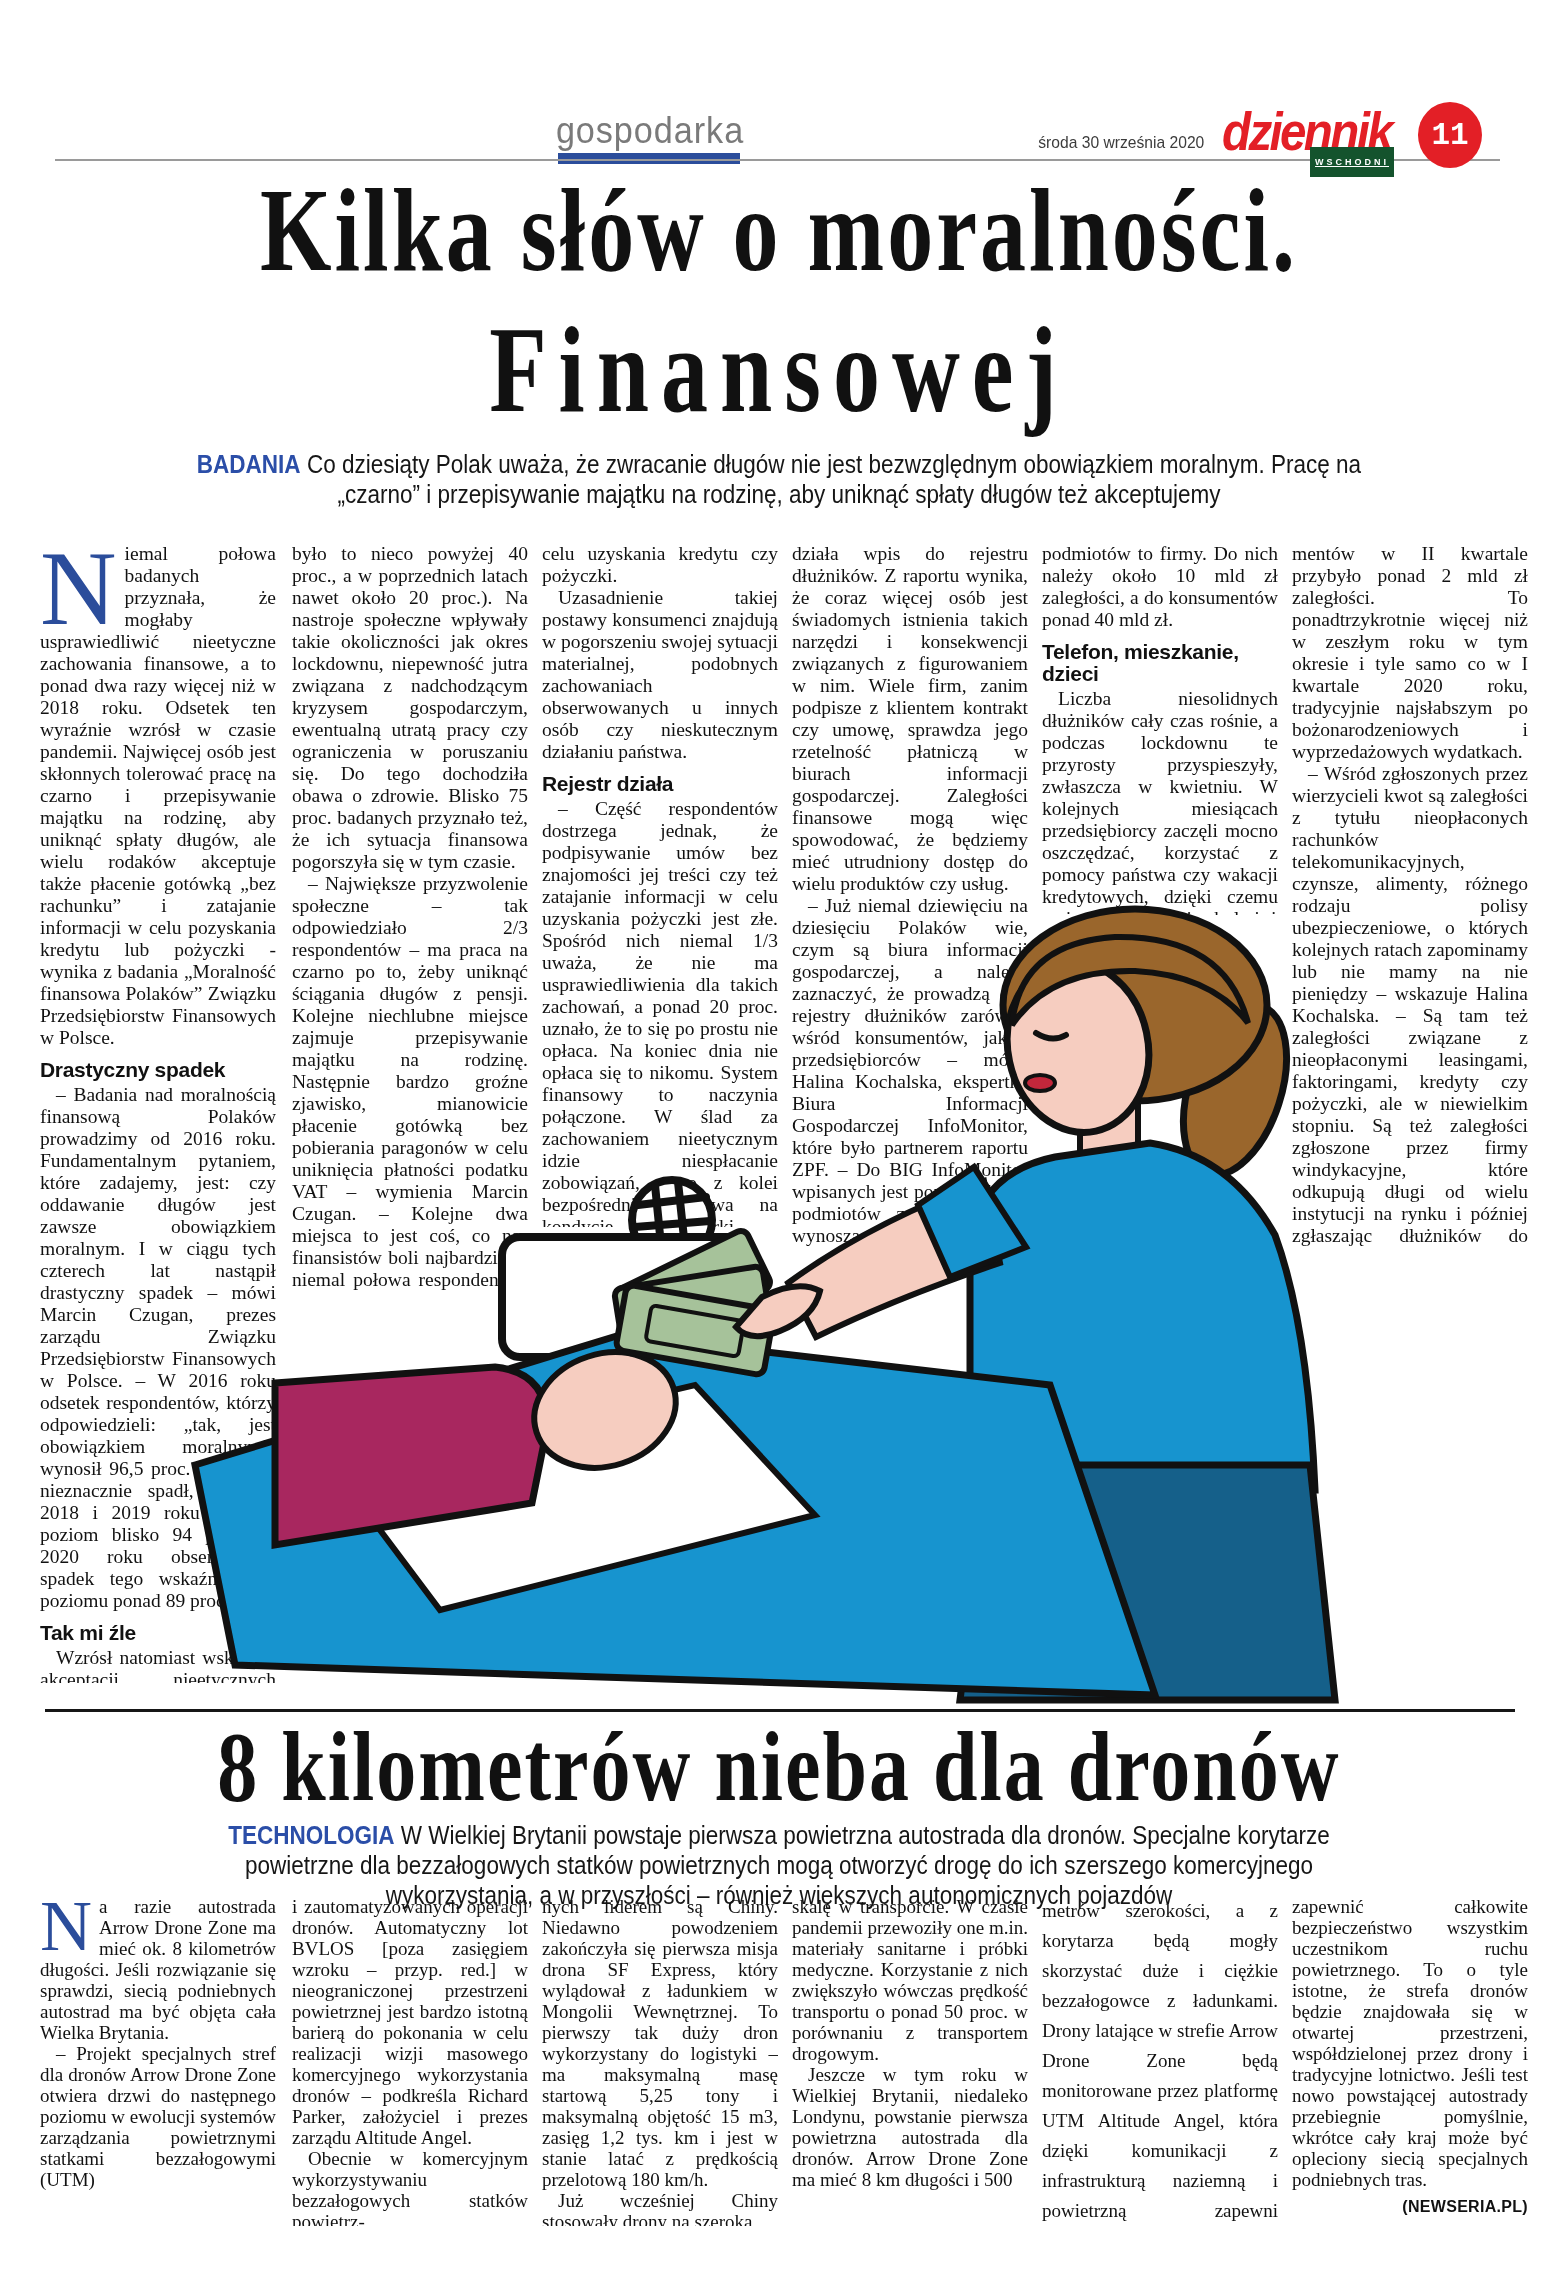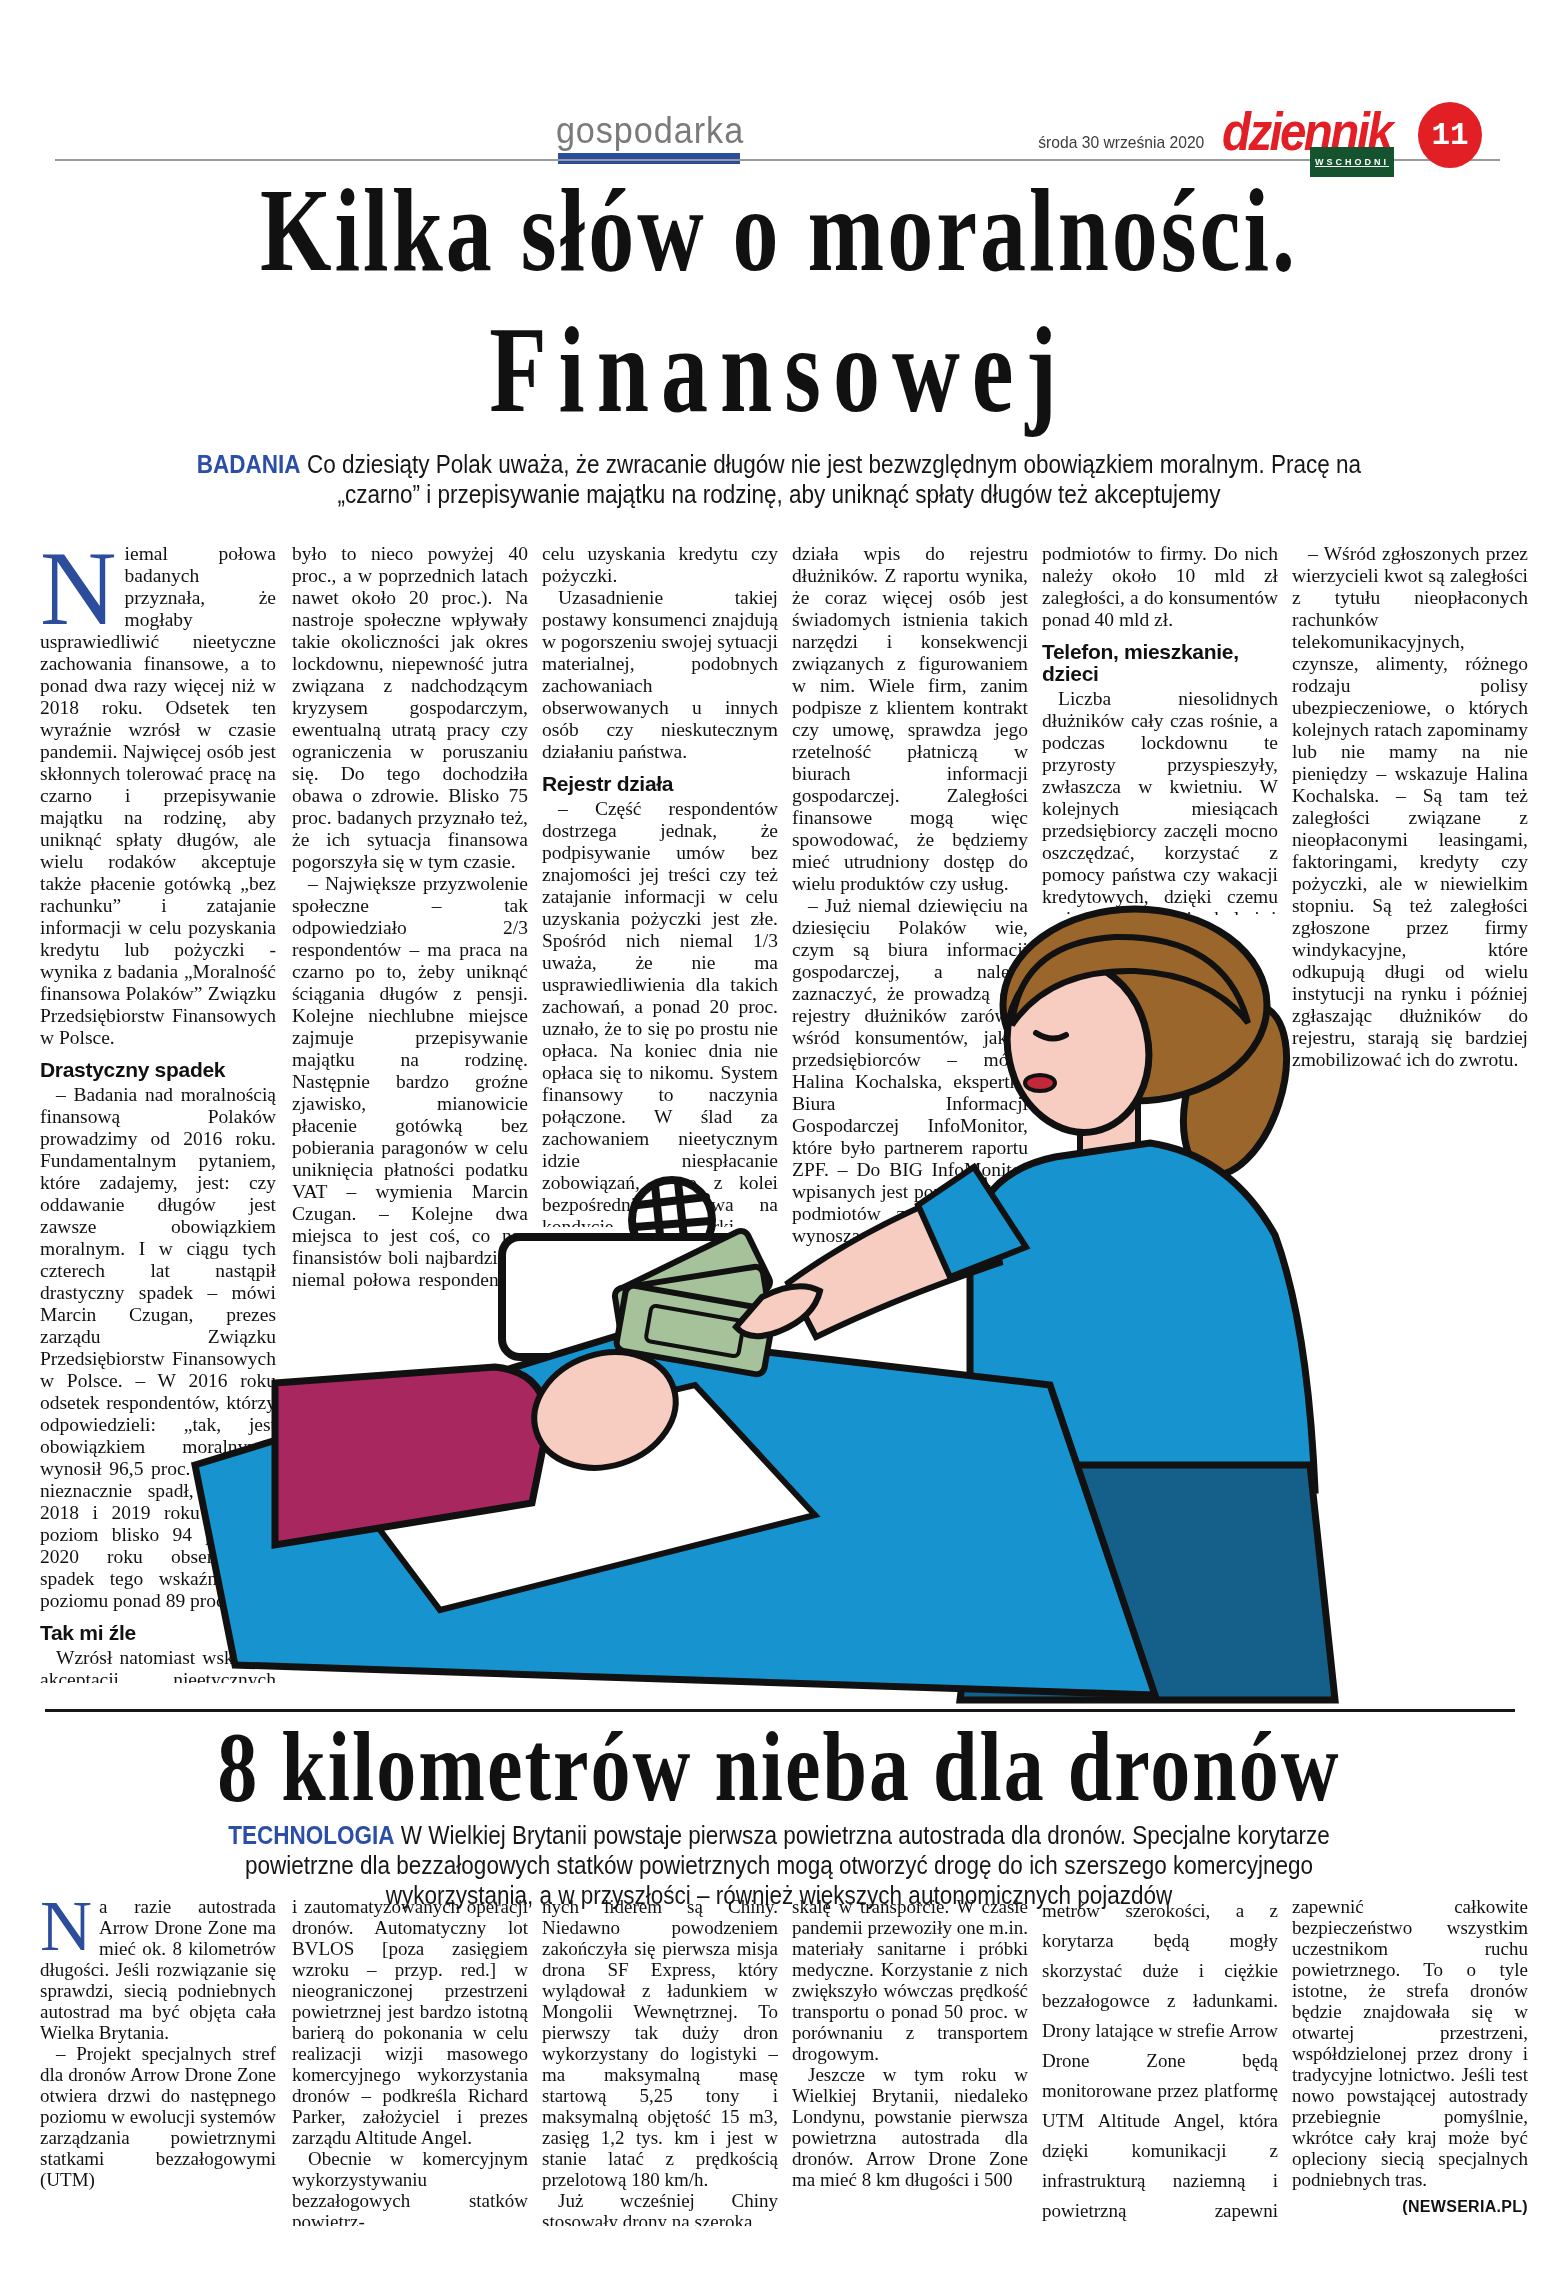--- a/index.html
+++ b/index.html
@@ -93,20 +93,21 @@
   <div class="col" style="left:792px;top:543px;height:708px">
       <p class="para">działa wpis do rejestru dłużników. Z raportu wynika, że coraz więcej osób jest świadomych istnienia takich narzędzi i konsekwencji związanych z figurowaniem w nim. Wiele firm, zanim podpisze z klientem kontrakt czy umowę, sprawdza jego rzetelność płatniczą w biurach informacji gospodarczej. Zaległości finansowe mogą więc spowodować, że będziemy mieć utrudniony dostęp do wielu produktów czy usług.</p>
       <p class="para indent">– Już niemal dziewięciu na dziesięciu Polaków wie, czym są biura informacji gospodarczej, a należy zaznaczyć, że prowadzą one rejestry dłużników zarówno wśród konsumentów, jak i przedsiębiorców – mówi Halina Kochalska, ekspertka Biura Informacji Gospodarczej InfoMonitor, które było partnerem raportu ZPF. – Do BIG InfoMonitor wpisanych jest ponad 2,5 mln podmiotów z zaległościami wynoszącymi ponad 50,8 mld zł. Zdecydowaną większość stanowią konsumenci – to ponad 2,25 mln osób, które nie spłacają swoich zobowiązań terminowo. Około 250</p>
     </div>
   <div class="col" style="left:1042px;top:543px;height:372px">
       <p class="para">podmiotów to firmy. Do nich należy około 10 mld zł zaległości, a do konsumentów ponad 40 mld zł.</p>
       <h3 class="subhead">Telefon, mieszkanie, dzieci</h3>
       <p class="para indent">Liczba niesolidnych dłużników cały czas rośnie, a podczas lockdownu te przyrosty przyspieszyły, zwłaszcza w kwietniu. W kolejnych miesiącach przedsiębiorcy zaczęli mocno oszczędzać, korzystać z pomocy państwa czy wakacji kredytowych, dzięki czemu maj, czerwiec i lipiec były już całkiem niezłe. Z kolei w przypadku konsu-</p>
     </div>
   <div class="col" style="left:1292px;top:543px;height:706px">
+      <p class="para">mentów w II kwartale przybyło ponad 2 mld zł zaległości. To ponadtrzykrotnie więcej niż w zeszłym roku w tym okresie i tyle samo co w I kwartale 2020 roku, tradycyjnie najsłabszym po bożonarodzeniowych i wyprzedażowych wydatkach.</p>
       <p class="para indent">– Wśród zgłoszonych przez wierzycieli kwot są zaległości z tytułu nieopłaconych rachunków telekomunikacyjnych, czynsze, alimenty, różnego rodzaju polisy ubezpieczeniowe, o których kolejnych ratach zapominamy lub nie mamy na nie pieniędzy – wskazuje Halina Kochalska. – Są tam też zaległości związane z nieopłaconymi leasingami, faktoringami, kredyty czy pożyczki, ale w niewielkim stopniu. Są też zaległości zgłoszone przez firmy windykacyjne, które odkupują długi od wielu instytucji na rynku i później zgłaszając dłużników do rejestru, starają się bardziej zmobilizować ich do zwrotu.</p>
     </div>
 
   <svg class="illu" viewBox="0 0 1190 800" aria-hidden="true">
 
     <g stroke="#111" stroke-width="8" fill="#fff" stroke-linecap="round">
       <circle cx="522" cy="315" r="40"></circle>
       <line x1="488" y1="300" x2="556" y2="292"></line>
       <line x1="485" y1="322" x2="560" y2="316"></line>
       <line x1="492" y1="344" x2="552" y2="340"></line>

